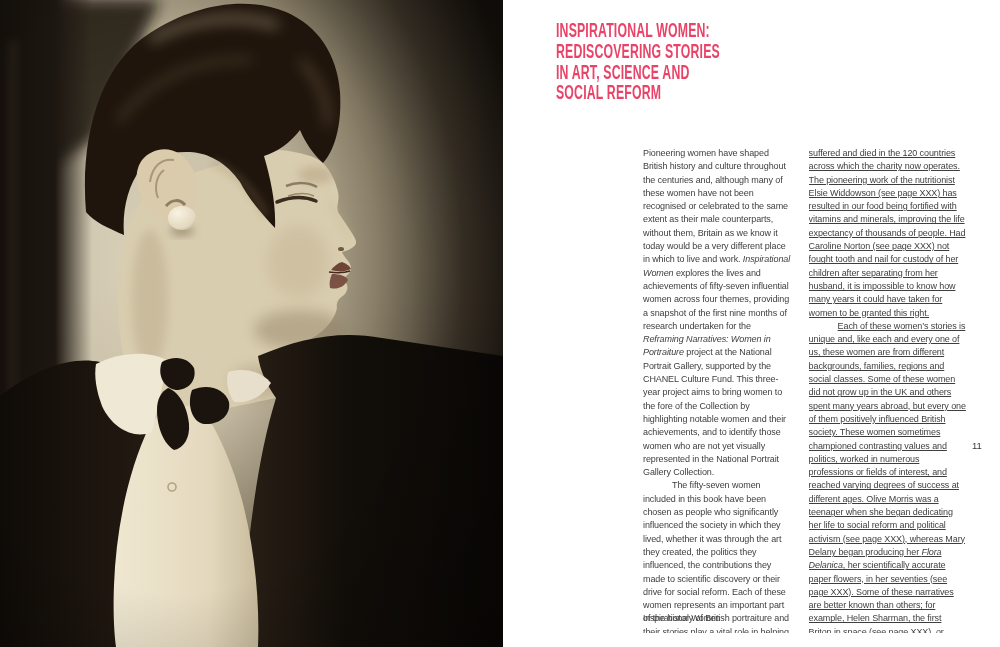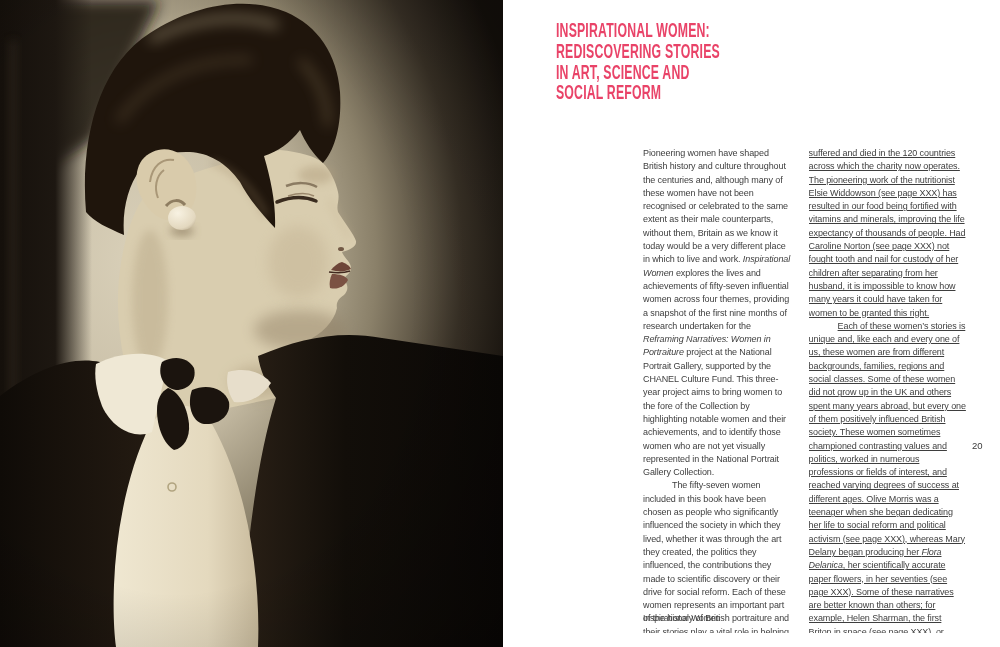--- a/index.html
+++ b/index.html
@@ -234,15 +234,15 @@
         <p class="indent"><span>The fifty-seven women included in this book have been chosen as people who significantly influenced the society in which they lived, whether it was through the art they created, the politics they influenced, the contributions they made to scientific discovery or their drive for social reform. Each of these women represents an important part of the history of British portraiture and their stories play a vital role in helping us understand Britain today. Without the work of Cicely Saunders (see page XXX), the modern-day hospice, which provides vital end-of-life care for thousands of people every year, would not exist. If Eglantyne Jebb (see page XXX) and her sister Dorothy had not founded the charity Save the Children, thousands of children would have</span></p>
       </div>
     <div class="col">
         <p><span>suffered and died in the 120 countries across which the charity now operates. The pioneering work of the nutritionist Elsie Widdowson (see page XXX) has resulted in our food being fortified with vitamins and minerals, improving the life expectancy of thousands of people. Had Caroline Norton (see page XXX) not fought tooth and nail for custody of her children after separating from her husband, it is impossible to know how many years it could have taken for women to be granted this right.</span></p>
         <p class="indent"><span>Each of these women’s stories is unique and, like each and every one of us, these women are from different backgrounds, families, regions and social classes. Some of these women did not grow up in the UK and others spent many years abroad, but every one of them positively influenced British society. These women sometimes championed contrasting values and politics, worked in numerous professions or fields of interest, and reached varying degrees of success at different ages. Olive Morris was a teenager when she began dedicating her life to social reform and political activism (see page XXX), whereas Mary Delany began producing her </span><em>Flora Delanica</em><span>, her scientifically accurate paper flowers, in her seventies (see page XXX). Some of these narratives are better known than others; for example, Helen Sharman, the first Briton in space (see page XXX), or Doreen Lawrence, whose determination to see her son’s murderers brought to justice led to unprecedented reform in British policing (see page XXX). Other narratives have been largely overlooked until now; for example, those of Ethel Scott, thought to have</span></p>
       </div>
   </div>
 
   <div class="running-title">Inspirational Women</div>
 
-  <div class="page-number">20</div>
+  <div class="page-number">11</div>
 
 </div>
 
 </body></html>

